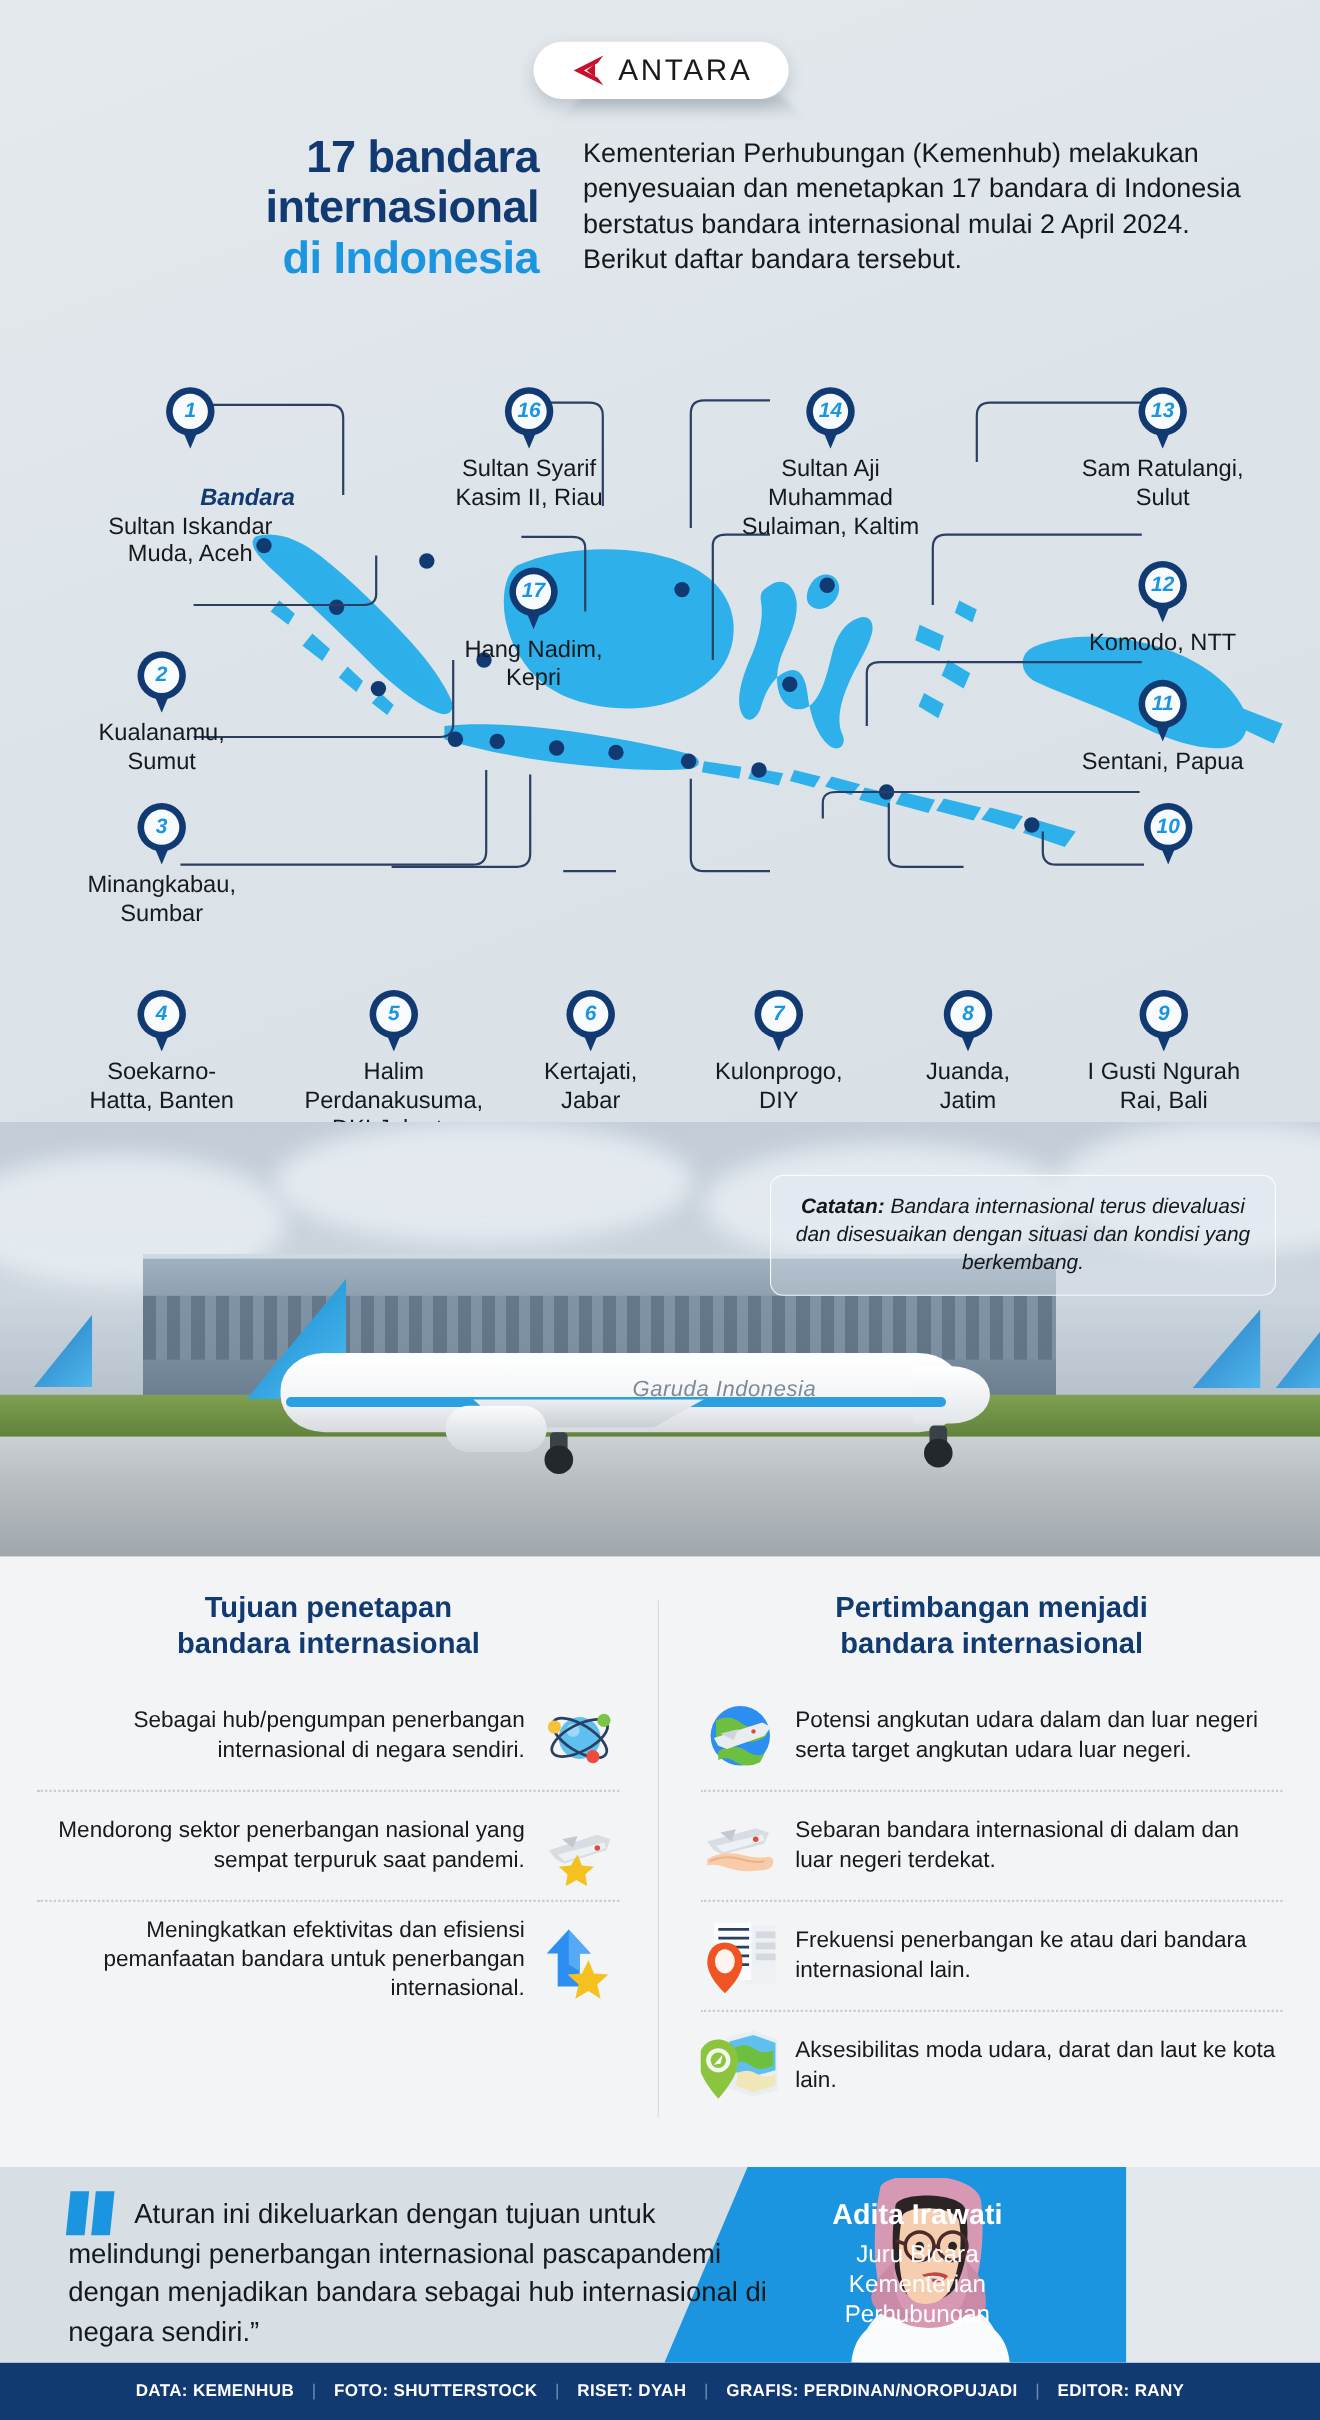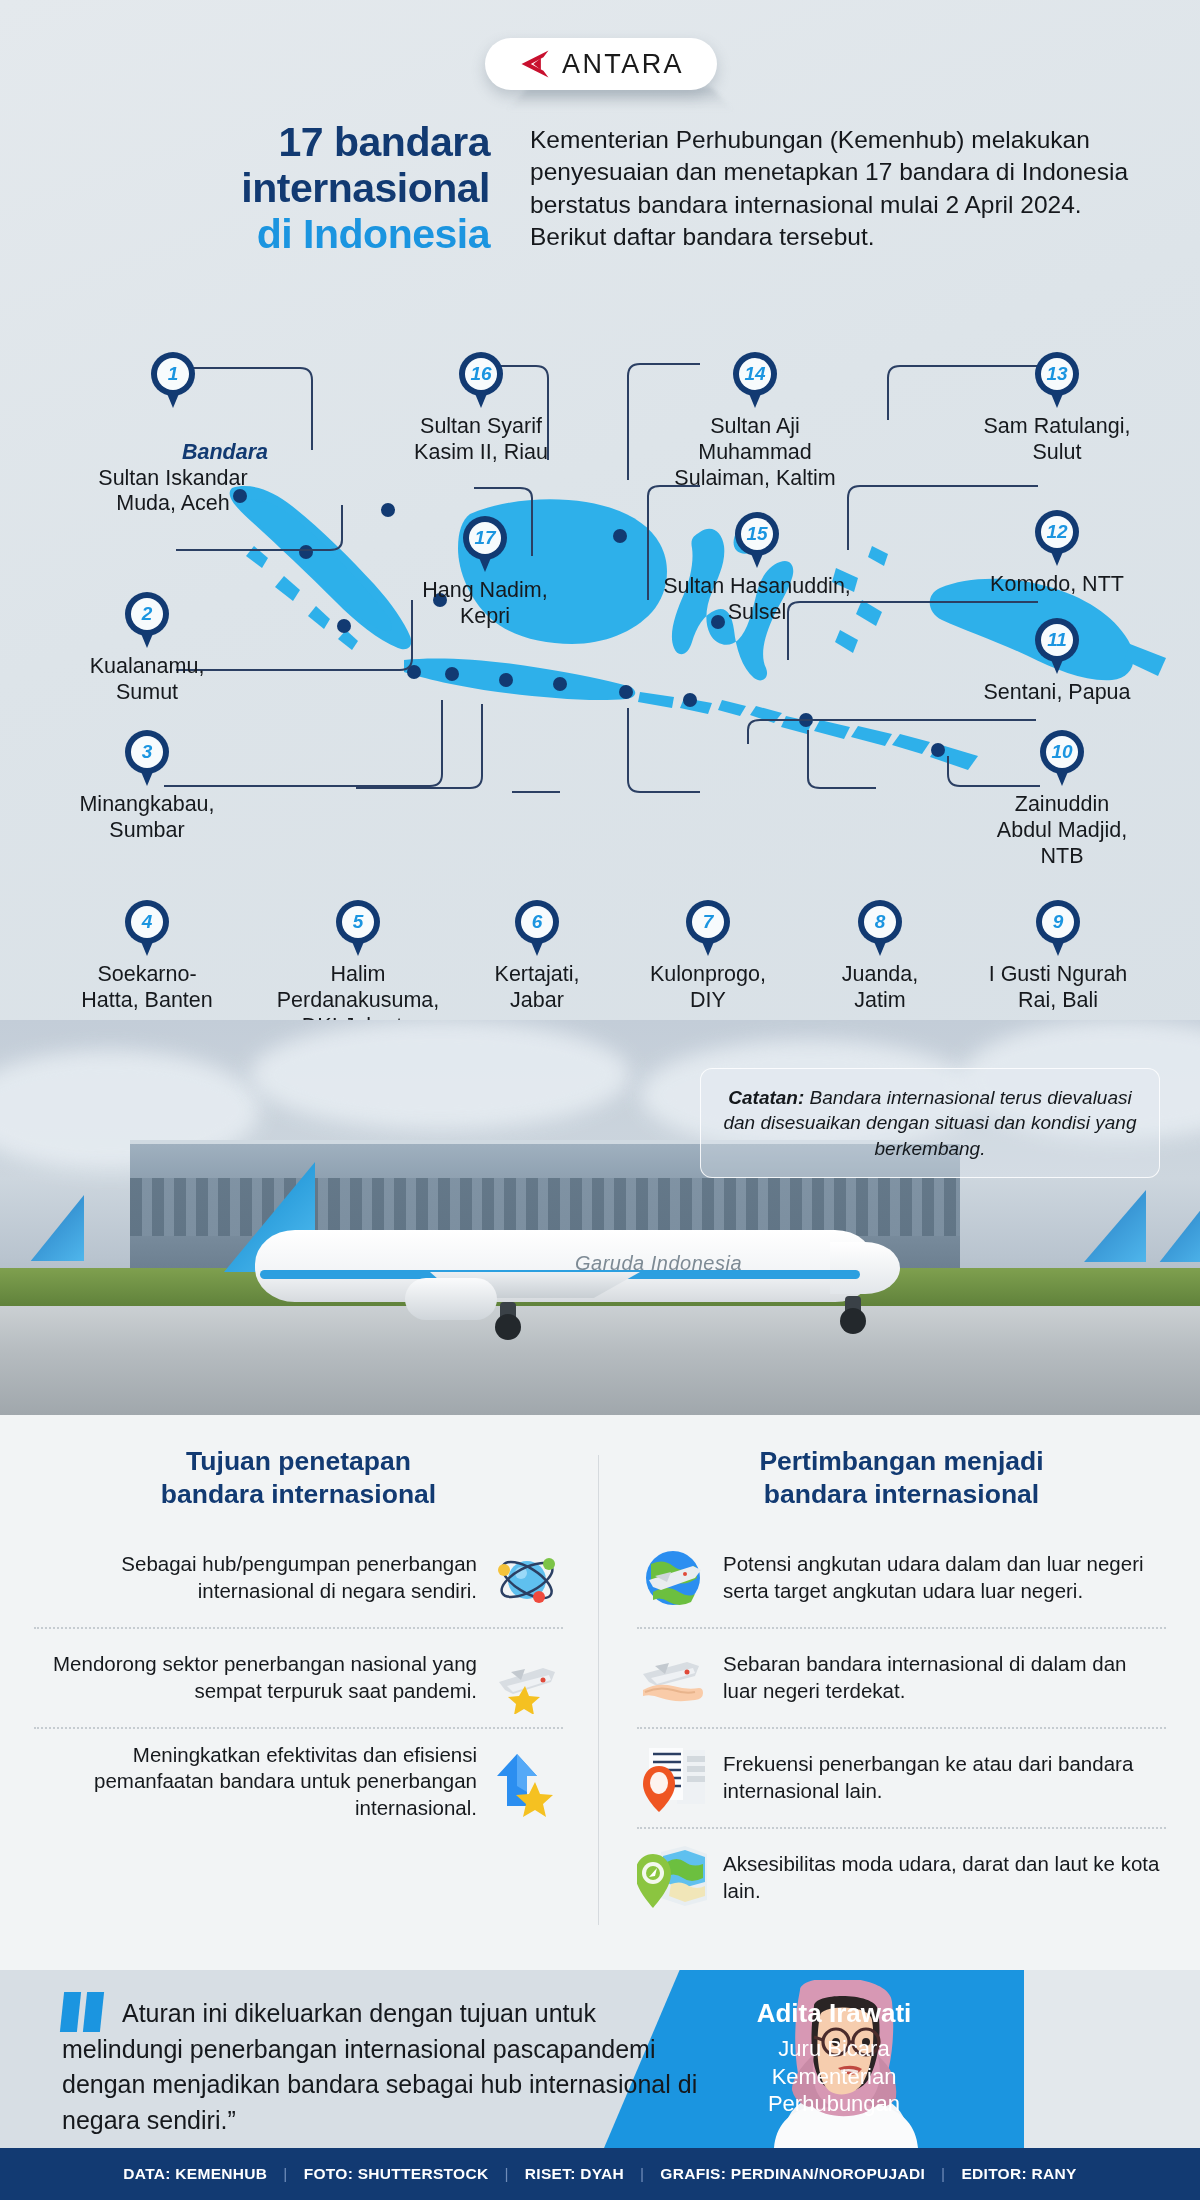--- a/index.html
+++ b/index.html
@@ -388,29 +388,20 @@
     <div class="pin-item" style="left:390px; top:516px; width:190px;">
       <div class="pin">
         <div class="head"></div>
           <div class="tail"></div>
         <div class="inner">17</div>
       </div>
       <div class="pin-label">Hang Nadim,
 Kepri</div>
     </div>
 
-    <div class="pin-item" style="left:652px; top:512px; width:210px;">
-      <div class="pin">
-        <div class="head"></div>
-          <div class="tail"></div>
-        <div class="inner">15</div>
-      </div>
-      <div class="pin-label">Sultan Hasanuddin,
-Sulsel</div>
-    </div>
 
     <div class="pin-item" style="left:962px; top:510px; width:190px;">
       <div class="pin">
         <div class="head"></div>
           <div class="tail"></div>
         <div class="inner">12</div>
       </div>
       <div class="pin-label">Komodo, NTT</div>
     </div>
 
@@ -442,23 +433,20 @@
       </div>
       <div class="pin-label">Sentani, Papua</div>
     </div>
 
     <div class="pin-item" style="left:962px; top:730px; width:200px;">
       <div class="pin">
         <div class="head"></div>
           <div class="tail"></div>
         <div class="inner">10</div>
       </div>
-      <div class="pin-label">Zainuddin
-Abdul Madjid,
-NTB</div>
     </div>
 
     <div class="pin-item" style="left:52px; top:900px; width:190px;">
       <div class="pin">
         <div class="head"></div>
           <div class="tail"></div>
         <div class="inner">4</div>
       </div>
       <div class="pin-label">Soekarno-
 Hatta, Banten</div>

